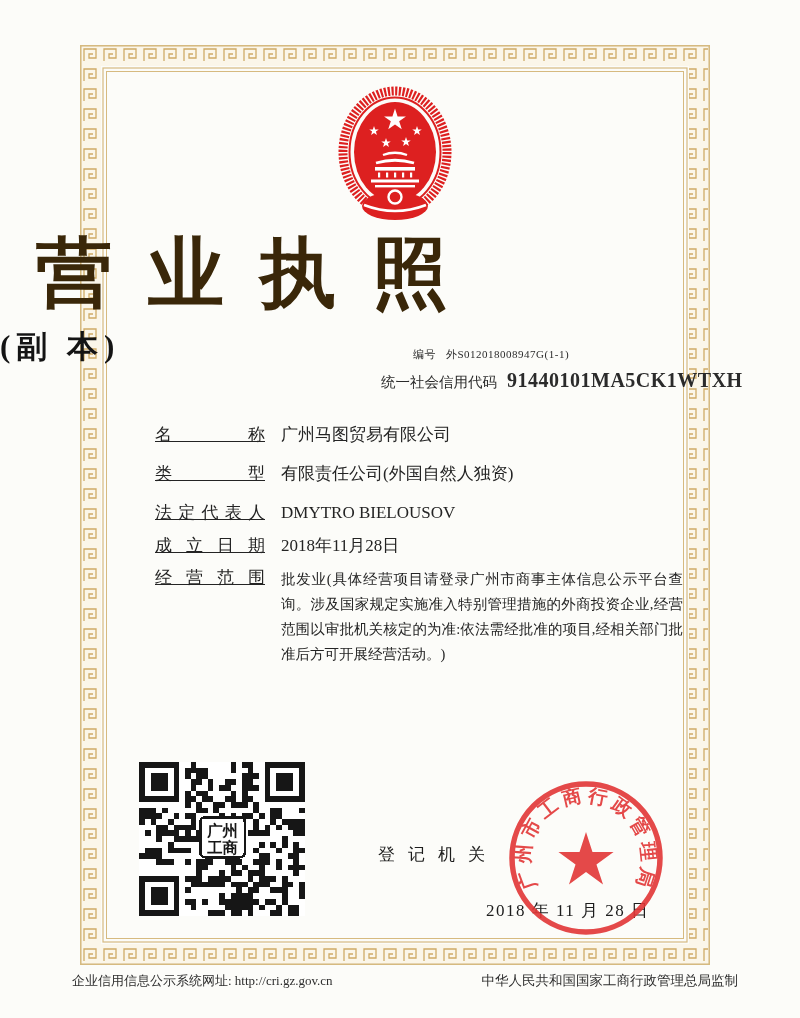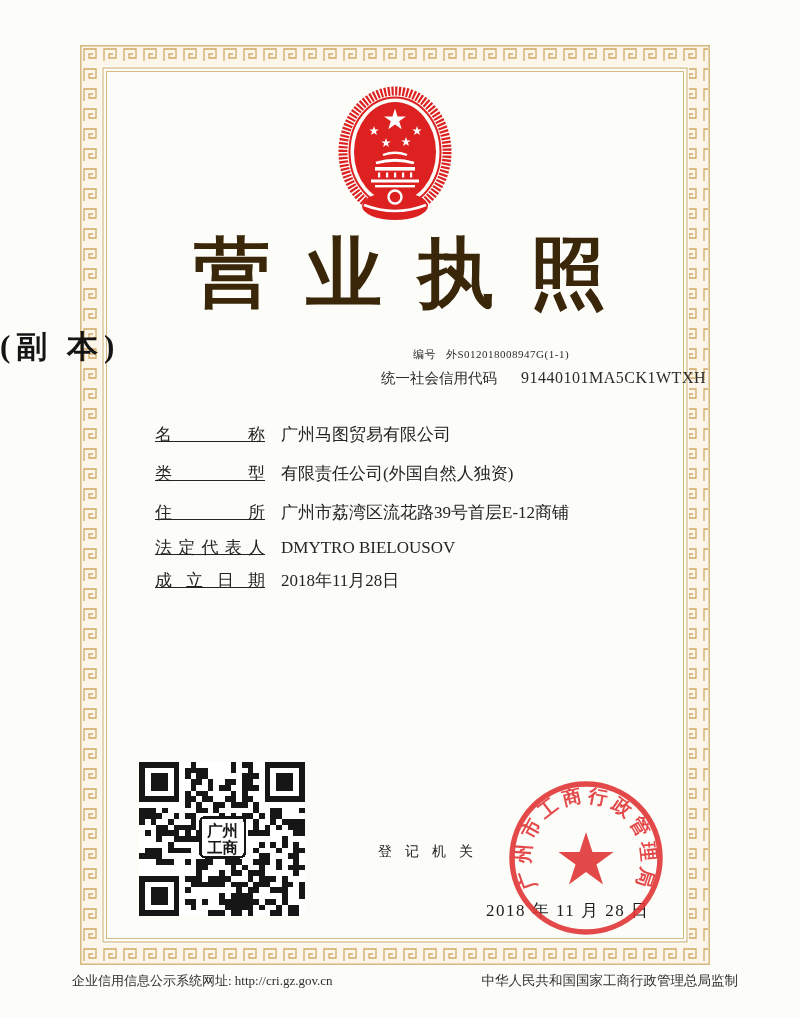--- a/index.html
+++ b/index.html
@@ -10,53 +10,53 @@
     color:#222;
     overflow:hidden;
   }
   .abs{position:absolute;}
   
   #frame-svg{left:80px;top:45px;}
   
   #emblem-svg{left:338px;top:85px;}
   
   .license-title{
-    top:234px;left:0;width:800px;text-align:center;
+    top:234px;left:0;width:800px;text-align:left;
     font-size:76px;font-weight:bold;color:#3a2709;
     letter-spacing:36px;text-indent:36px;line-height:1.05;
   }
   .license-subtitle{
     top:326px;left:0;width:800px;
     font-size:31px;font-weight:bold;color:#141414;letter-spacing:6px;
   }
   .serial-line{left:413px;top:347px;font-size:11px;color:#2b2b2b;letter-spacing:0.5px;}
   .serial-line .val{margin-left:10px;}
   .credit-line{left:381px;top:369px;font-size:14.5px;color:#2b2b2b;}
-  .credit-line .val{margin-left:24px;font-size:16px;letter-spacing:0.5px;}
+  .credit-line .val{margin-left:10px;font-size:20px;letter-spacing:0.5px;font-weight:bold;}
   
   .fields{left:155px;top:424px;width:530px;font-size:17px;}
   .frow{margin-bottom:17px;white-space:nowrap;}
   .frow.g1{margin-bottom:13px;}
   .frow.g2{margin-bottom:11px;}
   .frow.g3{margin-bottom:10px;}
   .frow.g4{margin-bottom:5px;}
   .flabel{
     display:inline-block;width:110px;vertical-align:top;
     text-align:justify;text-align-last:justify;-moz-text-align-last:justify;
     color:#242424;line-height:22px;text-decoration:underline;
   }
   .fvalue{
     display:inline-block;margin-left:16px;vertical-align:top;
     color:#242424;line-height:22px;white-space:normal;
   }
   .fvalue.scope{width:402px;font-size:14.5px;line-height:25px;text-align:justify;}
   
   #qr-svg{left:137px;top:762px;}
   
-  .reg-label{left:378px;top:843px;font-size:14px;letter-spacing:13px;color:#1d1d1d;}
+  .reg-label{left:378px;top:843px;font-size:17px;letter-spacing:13px;color:#1d1d1d;}
   .reg-date{left:486px;top:899px;font-size:17px;letter-spacing:1.5px;color:#1d1d1d;z-index:2;}
   #seal-svg{left:498px;top:770px;z-index:3;}
   
   .footer-left{left:72px;top:972px;font-size:13px;color:#2e2e2e;}
   .footer-right{right:62px;top:972px;font-size:13.5px;color:#2e2e2e;}
 </style>
 </head>
 <body>
 
 <svg id="frame-svg" class="abs" width="630" height="920" viewBox="0 0 630 920">
@@ -116,28 +116,28 @@
   <span>统一社会信用代码</span><span class="val">91440101MA5CK1WTXH</span>
 </div>
 
 <div class="abs fields">
   <div class="frow">
     <span class="flabel">名称</span><span class="fvalue">广州马图贸易有限公司</span>
   </div>
   <div class="frow">
     <span class="flabel">类型</span><span class="fvalue">有限责任公司(外国自然人独资)</span>
   </div>
-  <div class="frow g1">
-    <span class="flabel">住所</span><span class="fvalue">广州市荔湾区流花路39号首层E-12商铺</span>
-  </div>
   <div class="frow g2">
     <span class="flabel">法定代表人</span><span class="fvalue">DMYTRO BIELOUSOV</span>
   </div>
   <div class="frow g3">
     <span class="flabel">成立日期</span><span class="fvalue">2018年11月28日</span>
+  </div>
+  <div class="frow">
+    <span class="flabel">经营范围</span><span class="fvalue scope">批发业(具体经营项目请登录广州市商事主体信息公示平台查询。涉及国家规定实施准入特别管理措施的外商投资企业,经营范围以审批机关核定的为准:依法需经批准的项目,经相关部门批准后方可开展经营活动。)</span>
   </div>
 </div>
 
 <svg id="qr-svg" class="abs" width="170" height="154" viewBox="0 0 29 27" shape-rendering="crispEdges">
   <rect x="0" y="0" width="29" height="27" fill="#ffffff"></rect>
   <g id="qr-modules" fill="#161616">
       <rect x="9" y="0" width="1" height="1"></rect>
       <rect x="16" y="0" width="1" height="1"></rect>
       <rect x="18" y="0" width="1" height="1"></rect>
       <rect x="19" y="0" width="1" height="1"></rect>

